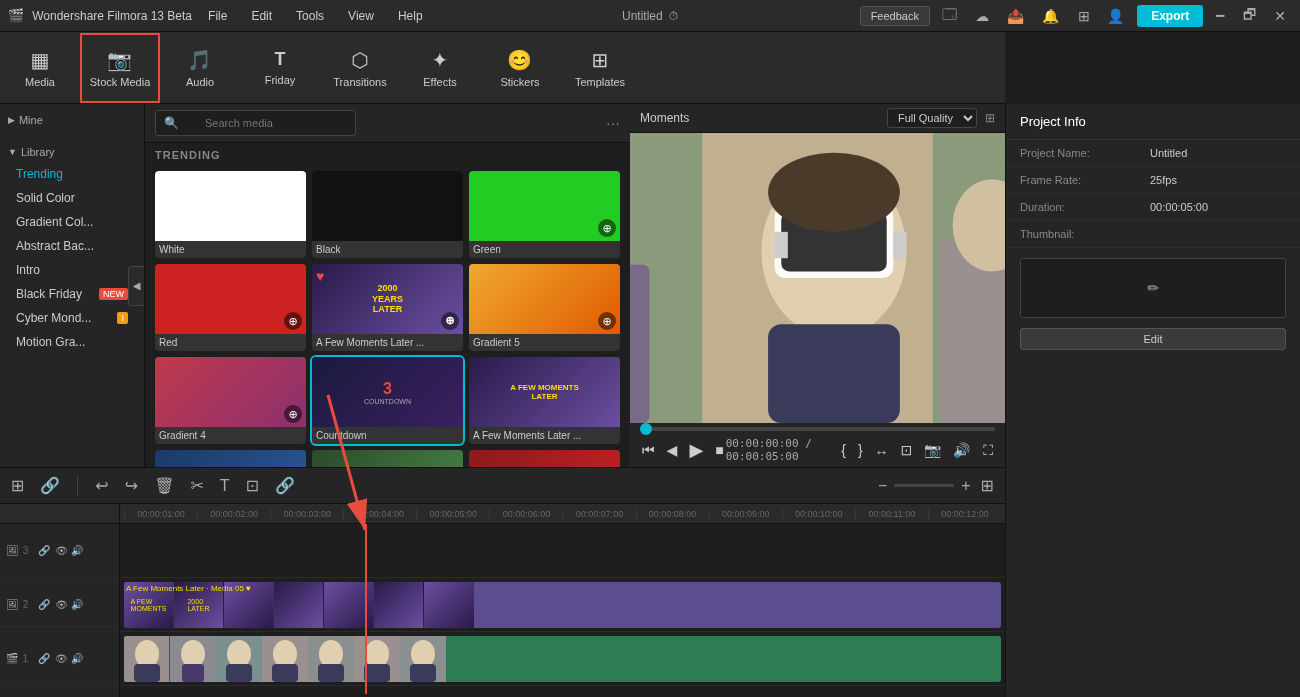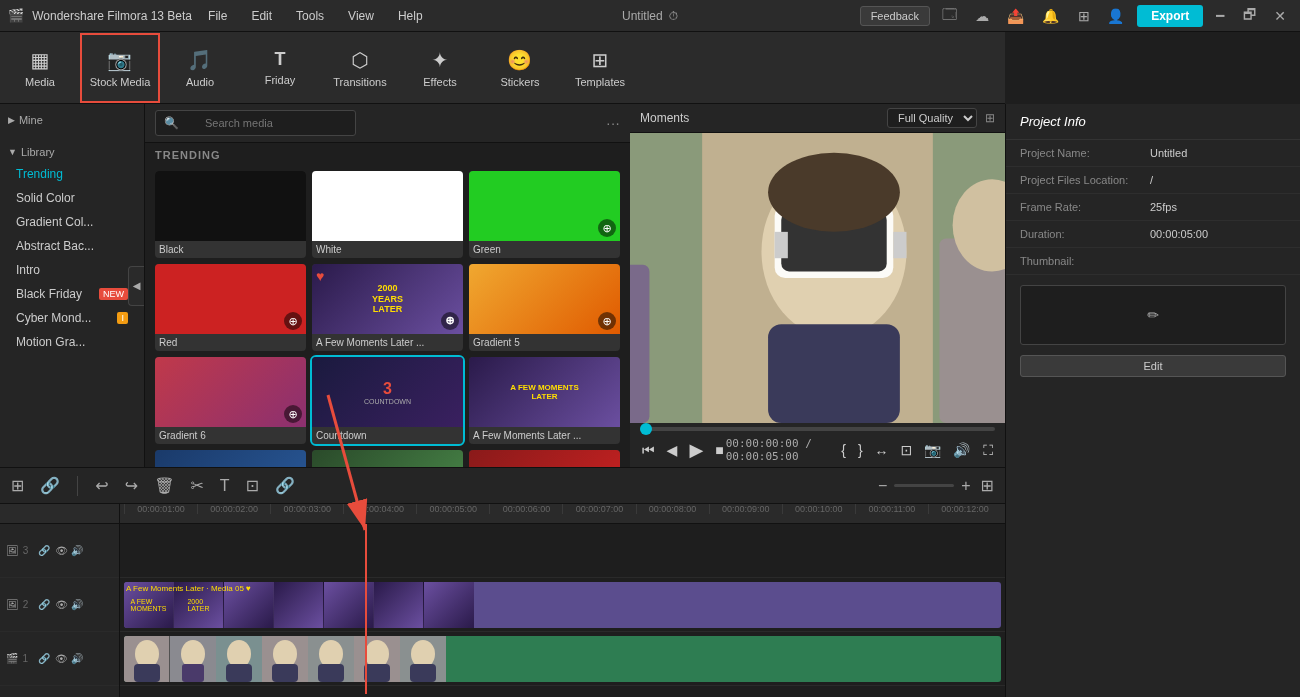--- a/index.html
+++ b/index.html
@@ -50,41 +50,41 @@
     .seek-bar { width: 100%; height: 4px; background: #444; border-radius: 2px; margin-bottom: 6px; position: relative; }
     .seek-progress { width: 0%; height: 100%; background: #00bcd4; border-radius: 2px; }
     .seek-dot { position: absolute; left: 0; top: -4px; width: 12px; height: 12px; background: #00bcd4; border-radius: 50%; }
     .ctrl-row { display: flex; align-items: center; justify-content: space-between; }
     .ctrl-btns { display: flex; align-items: center; gap: 8px; }
     .ctrl-btn { background: none; border: none; color: #ccc; font-size: 14px; cursor: pointer; padding: 2px; }
     .time-display { font-size: 11px; color: #aaa; font-family: monospace; }
 
     
     #project-info { position: absolute; top: 104px; right: 0; width: 295px; bottom: 0; background: #252525; border-left: 1px solid #111; overflow-y: auto; }
-    #project-info-header { padding: 10px 14px; font-size: 13px; color: #fff; border-bottom: 1px solid #333; font-style: italic; }
+    #project-info-header { padding: 10px 14px; font-size: 13px; color: #fff; border-bottom: 1px solid #333; }
     .info-row { display: flex; padding: 7px 14px; border-bottom: 1px solid #2e2e2e; }
     .info-label { color: #888; width: 130px; flex-shrink: 0; font-size: 11px; }
     .info-value { color: #ccc; font-size: 11px; }
     .thumbnail-box { margin: 10px 14px; border: 1px solid #444; border-radius: 3px; height: 60px; display: flex; align-items: center; justify-content: center; background: #1e1e1e; position: relative; }
     .edit-thumb-btn { margin: 0 14px 10px; background: #3a3a3a; border: 1px solid #555; color: #ccc; padding: 4px 12px; border-radius: 3px; cursor: pointer; font-size: 11px; width: calc(100% - 28px); }
 
     
     #timeline { position: absolute; bottom: 0; left: 0; right: 295px; height: 460px; background: #1e1e1e; border-top: 1px solid #111; display: flex; flex-direction: column; }
     #timeline-toolbar { height: 36px; background: #252525; border-bottom: 1px solid #111; display: flex; align-items: center; padding: 0 8px; gap: 10px; }
     .tl-icon { color: #aaa; font-size: 16px; cursor: pointer; padding: 3px; }
     .tl-separator { width: 1px; height: 20px; background: #444; margin: 0 4px; }
     .tl-zoom { display: flex; align-items: center; gap: 4px; margin-left: auto; }
     .tl-zoom-bar { width: 60px; height: 3px; background: #444; border-radius: 2px; }
     #timeline-content { flex: 1; display: flex; overflow: hidden; }
     #timeline-tracks-label { width: 120px; background: #252525; border-right: 1px solid #111; flex-shrink: 0; display: flex; flex-direction: column; }
     .track-label-row { height: 54px; display: flex; align-items: center; padding: 0 6px; border-bottom: 1px solid #2a2a2a; gap: 4px; color: #aaa; font-size: 10px; }
     .track-num { color: #666; width: 12px; }
     #timeline-ruler-area { flex: 1; overflow: hidden; display: flex; flex-direction: column; }
     #timeline-ruler { height: 20px; background: #2a2a2a; position: relative; border-bottom: 1px solid #111; }
-    .ruler-marks { display: flex; align-items: flex-start; height: 100%; padding: 0 4px; }
+    .ruler-marks { display: flex; align-items: center; height: 100%; padding: 0 4px; }
     .ruler-mark { flex: 1; text-align: center; font-size: 9px; color: #666; border-left: 1px solid #3a3a3a; }
     #timeline-tracks { flex: 1; position: relative; overflow: hidden; }
     .track-row { height: 54px; border-bottom: 1px solid #2a2a2a; position: relative; }
     .track-clip { position: absolute; top: 4px; height: 46px; border-radius: 3px; overflow: hidden; display: flex; align-items: center; }
     .clip-main { background: #2e7d52; }
     .clip-overlay { background: #5b4d8e; }
     .playhead { position: absolute; top: 0; width: 2px; background: #e74c3c; height: 100%; left: 245px; z-index: 10; }
     .playhead::before { content: '▼'; color: #e74c3c; position: absolute; top: -14px; left: -6px; font-size: 12px; }
 
     
@@ -211,27 +211,27 @@
     <div style="display:flex;align-items:center;gap:6px;background:#1e1e1e;border:1px solid #444;border-radius:3px;padding:3px 8px;">
       <span style="color:#888;font-size:12px;">🔍</span>
       <input type="text" id="search-box" class="quality-select" style="background: transparent; border: none; color: rgb(204, 204, 204); font-size: 11px; width: 150px;" placeholder="Search media">
     </div>
     <span style="color:#888;font-size:14px;cursor:pointer;">···</span>
   </div>
   <div class="section-label">TRENDING</div>
   <div class="media-grid">
 
     <div class="media-thumb">
+      <div class="thumb-img" style="background:#ffffff;"></div>
+      <div class="thumb-label">White</div>
+    </div>
+
+    <div class="media-thumb">
       <div class="thumb-img" style="background:#111111;"></div>
       <div class="thumb-label">Black</div>
-    </div>
-
-    <div class="media-thumb">
-      <div class="thumb-img" style="background:#ffffff;"></div>
-      <div class="thumb-label">White</div>
     </div>
 
     <div class="media-thumb">
       <div class="thumb-img" style="background:#22cc22;">
         <span style="position:absolute;bottom:4px;right:4px;background:rgba(0,0,0,0.5);border-radius:50%;width:18px;height:18px;display:flex;align-items:center;justify-content:center;color:#fff;font-size:11px;">⊕</span>
       </div>
       <div class="thumb-label">Green</div>
     </div>
 
     <div class="media-thumb">
@@ -254,21 +254,21 @@
       <div class="thumb-img" style="background:linear-gradient(135deg,#f0a830,#e05a00);">
         <span style="position:absolute;bottom:4px;right:4px;background:rgba(0,0,0,0.5);border-radius:50%;width:18px;height:18px;display:flex;align-items:center;justify-content:center;color:#fff;font-size:11px;">⊕</span>
       </div>
       <div class="thumb-label">Gradient 5</div>
     </div>
 
     <div class="media-thumb">
       <div class="thumb-img" style="background:linear-gradient(135deg,#c0394a,#8b3070);">
         <span style="position:absolute;bottom:4px;right:4px;background:rgba(0,0,0,0.5);border-radius:50%;width:18px;height:18px;display:flex;align-items:center;justify-content:center;color:#fff;font-size:11px;">⊕</span>
       </div>
-      <div class="thumb-label">Gradient 6</div>
+      <div class="thumb-label">Gradient 4</div>
     </div>
 
     <div class="media-thumb" style="outline:2px solid #00bcd4;">
       <div class="thumb-img" style="background:linear-gradient(135deg,#1a1a3e,#3a2060);display:flex;flex-direction:column;align-items:center;justify-content:center;color:#fff;">
         <div style="font-size:16px;font-weight:bold;color:#e74c3c;">3</div>
         <div style="font-size:7px;color:#aaa;">COUNTDOWN</div>
       </div>
       <div class="thumb-label">Countdown</div>
     </div>
 
@@ -360,24 +360,20 @@
       </div>
     </div>
   </div>
 </div>
 
 <div id="project-info">
   <div id="project-info-header">Project Info</div>
   <div class="info-row">
     <span class="info-label">Project Name:</span>
     <span class="info-value">Untitled</span>
-  </div>
-  <div class="info-row">
-    <span class="info-label">Project Files Location:</span>
-    <span class="info-value">/</span>
   </div>
   <div class="info-row">
     <span class="info-label">Frame Rate:</span>
     <span class="info-value">25fps</span>
   </div>
   <div class="info-row">
     <span class="info-label">Duration:</span>
     <span class="info-value">00:00:05:00</span>
   </div>
   <div class="info-row">

